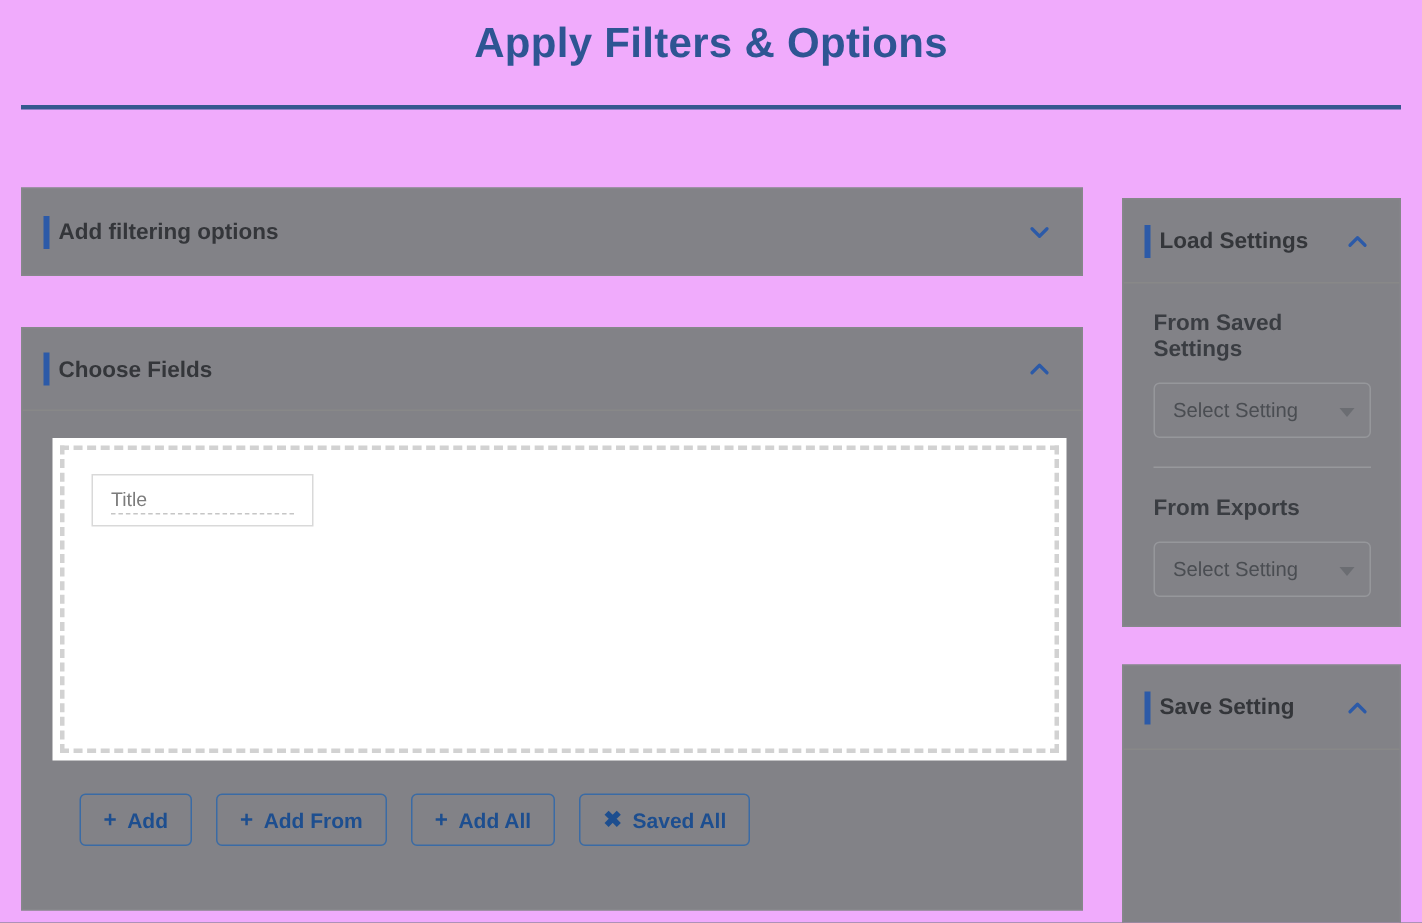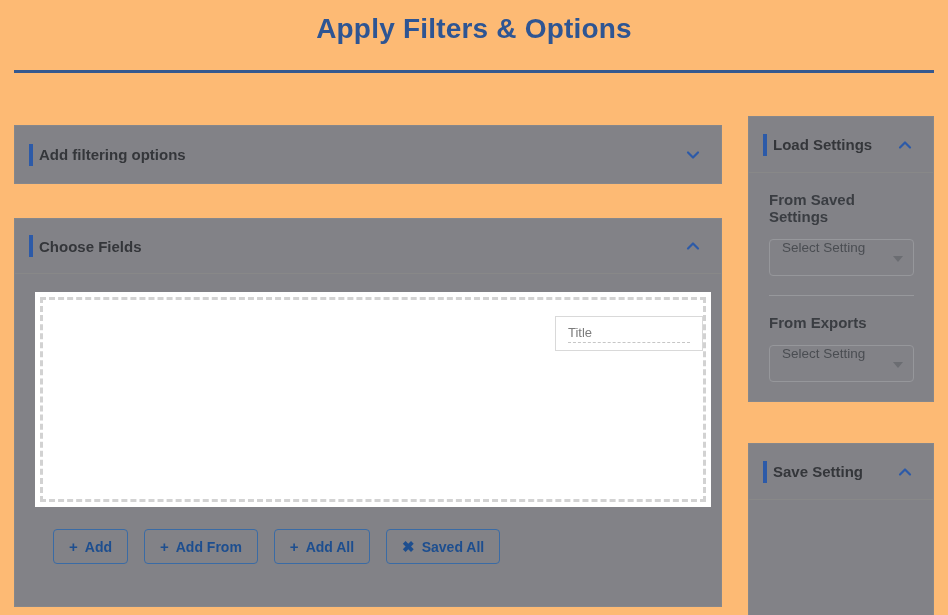--- a/index.html
+++ b/index.html
@@ -2,21 +2,21 @@
 <html><head>
 <meta charset="utf-8">
 <style>
   * { box-sizing: border-box; margin: 0; padding: 0; }
   html, body {
     width: 948px; height: 615px;
     overflow: hidden;
     font-family: "Liberation Sans", sans-serif;
     background: #7d7e83;
   }
-  #root { position: relative; width: 948px; height: 615px; background: #fdba74; }
+  #root { position: relative; width: 948px; height: 615px; background: #f0abfc; }
 
   
   .page-title {
     position: absolute; left: 0; top: 13px; width: 948px;
     text-align: center;
     font-size: 28px; font-weight: bold;
     color: #2e5593;
     letter-spacing: .2px;
   }
   .title-rule {
@@ -64,21 +64,21 @@
   .dropzone-outer {
     position: relative;
     width: 676px; height: 215px;
     background: #fff;
     padding: 5px;
   }
   .dropzone-inner {
     width: 100%; height: 100%;
     border: 3px dashed #d2d2d2;
     padding: 16px 0 0 18px;
-    display: flex; flex-wrap: wrap; align-content: flex-start; gap: 12px; justify-content: flex-end;
+    display: flex; flex-wrap: wrap; align-content: flex-start; gap: 12px;
   }
   .field-chip {
     width: 148px; height: 35px;
     background: #fff;
     border: 1px solid #d9d9d9;
     display: flex; align-items: center;
     padding: 0 12px;
   }
   .field-chip-label {
     font-size: 13px; color: #7c7c7c;
@@ -95,33 +95,33 @@
     border-radius: 4px;
     background: transparent;
     color: #1d4e8f;
     font-size: 14px; font-weight: bold;
     font-family: "Liberation Sans", sans-serif;
     cursor: pointer;
   }
   .btn .gl { font-size: 15px; font-weight: bold; line-height: 1; }
 
   
-  #panel-load { left: 748px; top: 116px; width: 186px; height: 286px; }
+  #panel-load { left: 748px; top: 132px; width: 186px; height: 286px; }
   #panel-save { left: 748px; top: 443px; width: 186px; height: 185px; }
 
   .side-body { padding: 18px 20px 0 20px; }
   .side-label {
     font-size: 15px; font-weight: bold; color: #3a3d42;
     margin-bottom: 14px;
   }
   .select-box {
     position: relative;
     height: 37px; width: 145px;
     border: 1px solid #96979b; border-radius: 4px;
-    display: flex; 
+    display: flex; align-items: center;
     padding: 0 12px;
     font-size: 13.5px; color: #4a4d52;
     background: transparent;
   }
   .select-caret {
     position: absolute; right: 10px; top: 50%;
     margin-top: -2px;
     width: 0; height: 0;
     border-left: 5px solid transparent;
     border-right: 5px solid transparent;

